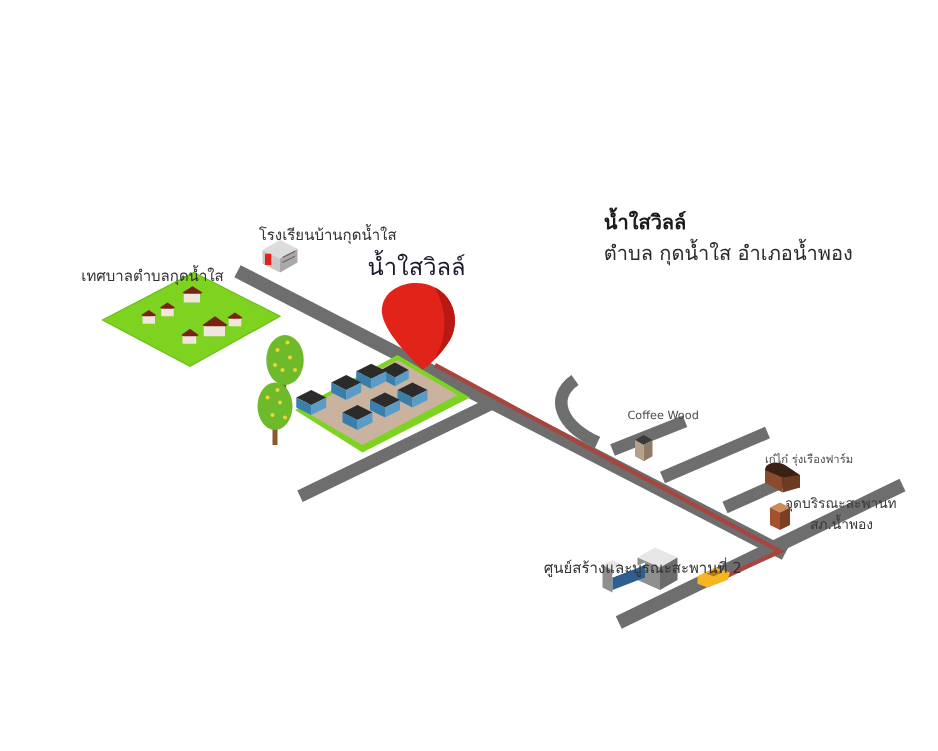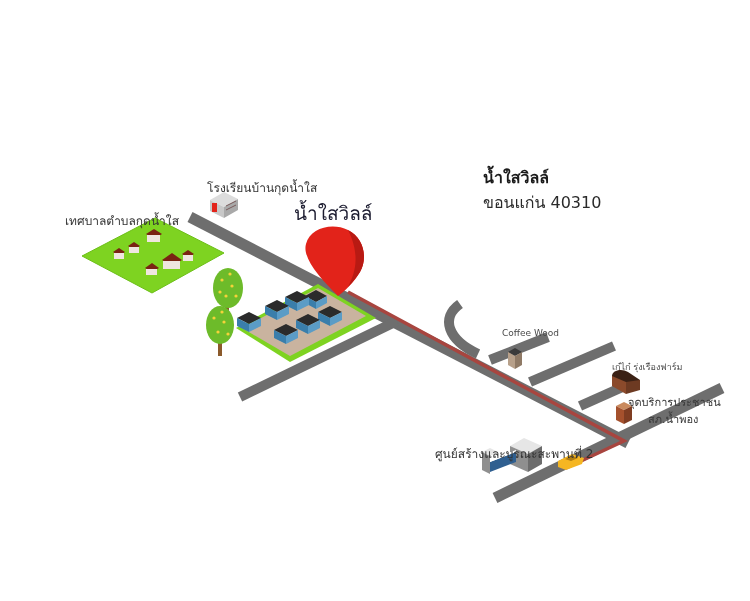--- a/index.html
+++ b/index.html
@@ -168,20 +168,20 @@
     <polygon points="558,461 572,454 584,458 582,464 566,470 558,467" fill="#f5b622"></polygon>
     <polygon points="565,459 572,456 578,458 571,461" fill="#b07c10"></polygon>
   </g>
 </svg>
 
 <div class="lbl lbl-mid" style="left:207px; top:160px;">โรงเรียนบ้านกุดน้ำใส</div>
 <div class="lbl lbl-mid" style="left:65px; top:193px;">เทศบาลตำบลกุดน้ำใส</div>
 <div class="project-title">น้ำใสวิลล์</div>
 <div class="lbl lbl-tiny" style="left:474px; top:328px;margin-left:28px;">Coffee Wood</div>
 <div class="lbl lbl-tiny" style="left:612px; top:360px;">เก๋ไก๋ รุ่งเรืองฟาร์ม</div>
-<div class="lbl lbl-small" style="left:628px; top:393px;">จุดบริการประชาชน</div>
+<div class="lbl lbl-small" style="left:628px; top:393px;">จุดบริรณะสะพานท</div>
 <div class="lbl lbl-small" style="left:648px; top:410px;">สภ.น้ำพอง</div>
 <div class="lbl lbl-mid" style="left:435px; top:426px;">ศูนย์สร้างและบูรณะสะพานที่ 2</div>
 
 <div class="info-box">
   <div class="info-name">น้ำใสวิลล์</div>
-  <div class="info-line">ขอนแก่น 40310</div>
+  <div class="info-line">ตำบล กุดน้ำใส อำเภอน้ำพอง</div>
 </div>
 
 </body></html>

